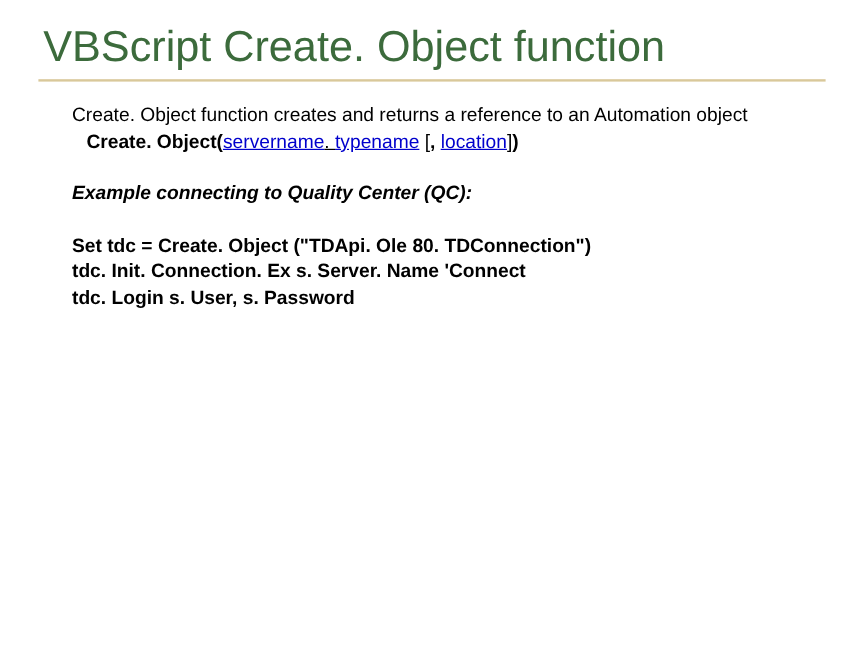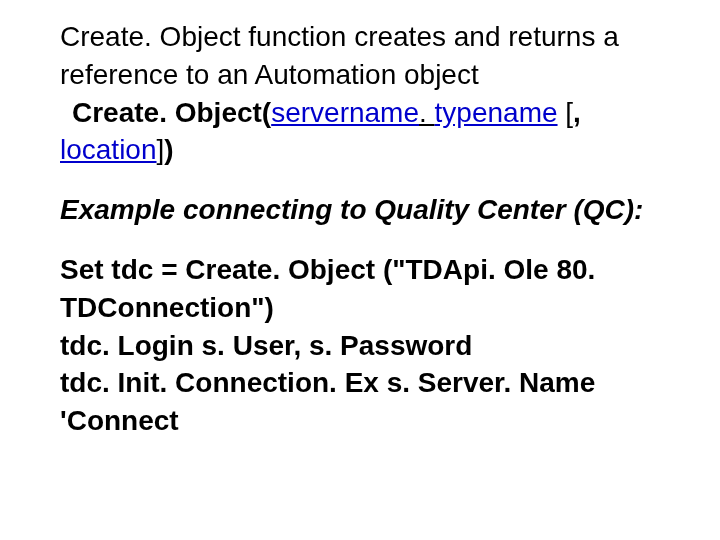--- a/index.html
+++ b/index.html
@@ -24,21 +24,21 @@
     margin-bottom: 18px;
   }
   .title {
     font-size: 36px;
     color: #3c6b3c;
     font-weight: normal;
     margin: 0;
     padding-left: 4px;
   }
   .body {
-    font-size: 28px;
+    font-size: 16px;
     line-height: 1.35;
     padding-left: 28px;
     padding-right: 10px;
   }
   .para {
     margin: 0 0 22px 0;
   }
   .syntax {
     margin-top: 2px;
     margin-left: 12px;
@@ -62,32 +62,35 @@
   }
   .code-line {
     display: block;
     font-weight: bold;
   }
 </style>
 </head>
 <body>
 
 <div class="slide">
+  <div class="title-wrap">
+    <h1 class="title">VBScript Create. Object function</h1>
+  </div>
 
   <div class="body">
 
     <p class="para">
       <span>Create. Object function creates and returns a reference to an Automation object</span><br>
       <span class="syntax">
         <span class="bold">Create. Object(</span><span class="link">servername</span><span class="linkblack">. </span><span class="link">typename</span><span> </span><span class="linkblack">[</span><span class="bold">, </span><span class="link">location</span><span class="linkblack">]</span><span class="bold">)</span>
       </span>
     </p>
 
     <p class="example-title italic">Example connecting to Quality Center (QC):</p>
 
     <p class="code-lines">
       <span class="code-line">Set tdc = Create. Object ("TDApi. Ole 80. TDConnection")</span>
+      <span class="code-line">tdc. Init. Connection. Ex s. Server. Name 'Connect</span>
       <span class="code-line">tdc. Login s. User, s. Password</span>
-      <span class="code-line">tdc. Init. Connection. Ex s. Server. Name 'Connect</span>
     </p>
 
   </div>
 </div>
 
 </body></html>

